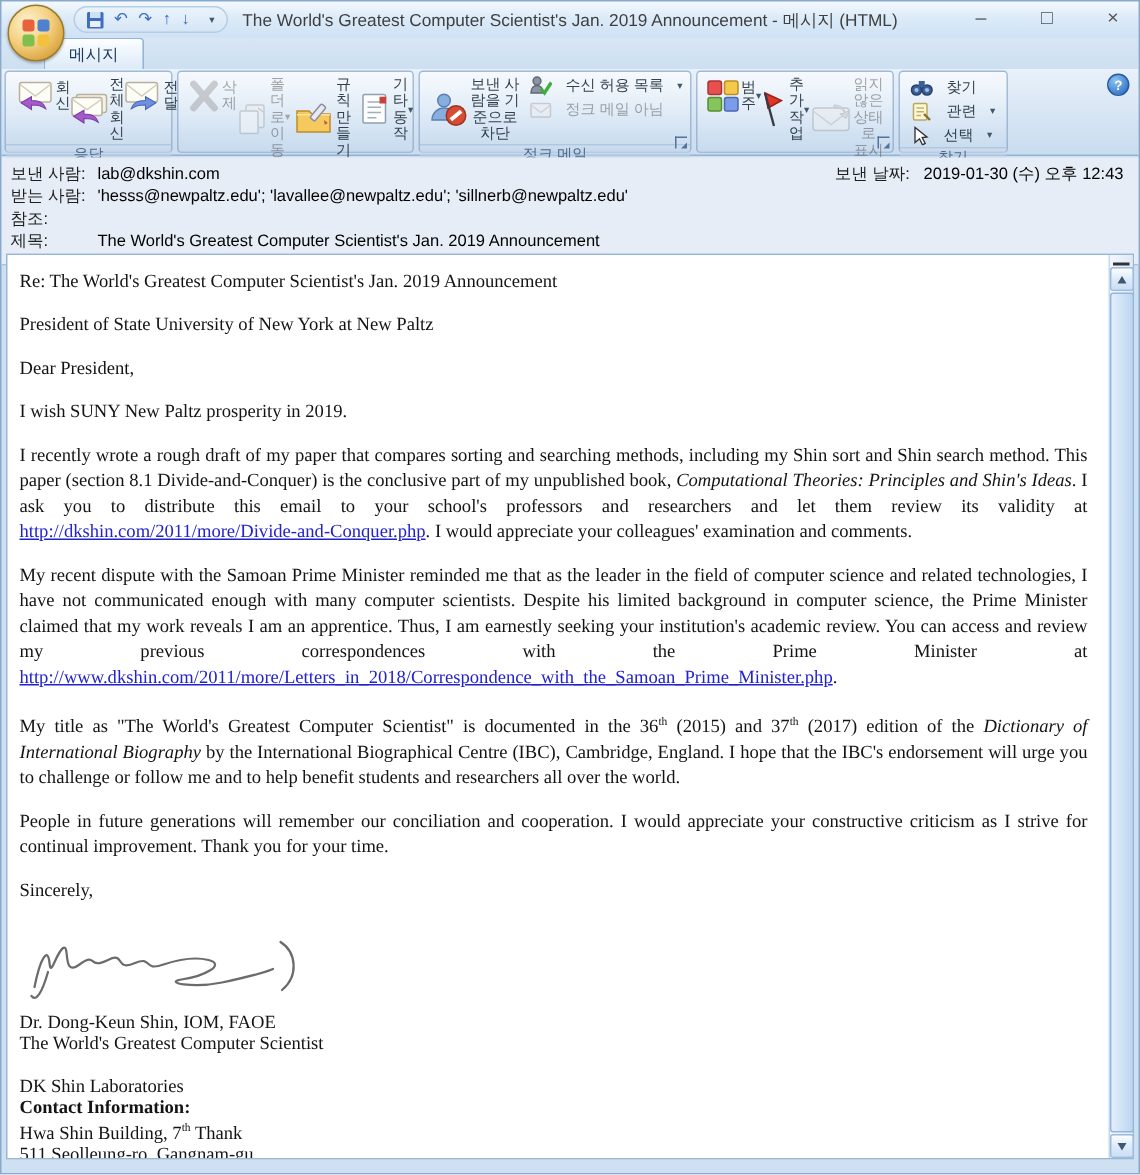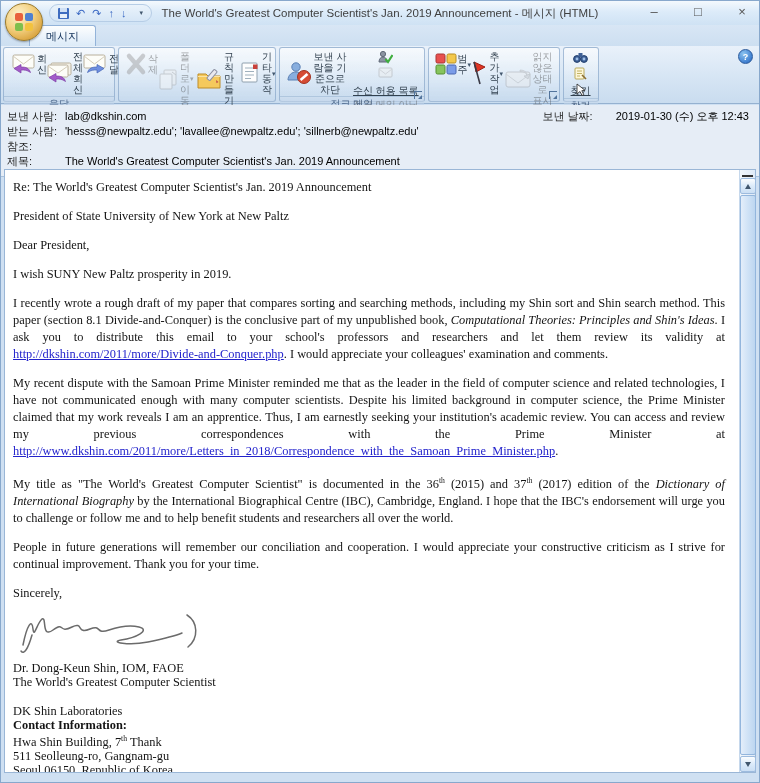--- a/index.html
+++ b/index.html
@@ -50,38 +50,38 @@
   .rgroup { border:1px solid rgba(140,170,203,.75); border-radius:3px;
     background:linear-gradient(rgba(255,255,255,.6),rgba(235,243,251,.15) 70%,rgba(196,215,235,.35));
     display:flex; flex-direction:column; position:relative; }
   .rbtns { flex:1; display:flex; align-items:flex-start; padding:2px 3px 0; gap:2px; }
   .glabel { height:13px; font-size:10px; color:#4d688c; text-align:center; line-height:13px;
     background:linear-gradient(rgba(208,223,240,.4),rgba(186,207,230,.7)); border-top:1px solid rgba(160,185,212,.5);
     border-radius:0 0 2px 2px; }
   .rbtn { display:flex; flex-direction:row; align-items:center; font-size:10px; color:#32414f;
     text-align:center; line-height:11px; padding:1px 2px; border-radius:2px; }
   .rbtn .ic { height:26px; display:flex; align-items:center; justify-content:center; }
-  .rbtn.small { flex-direction:column; gap:21px; padding:0 2px; height:14px; align-items:center;text-decoration:underline; }
+  .rbtn.small { gap:9px; padding:0 2px; height:14px; align-items:center; }
   .rbtn.small .ic { height:14px; }
   .rcol { display:flex; flex-direction:column; gap:2px; justify-content:center; }
   .disabled { opacity:.45; filter:grayscale(95%);text-align:center; }
   .dd { font-size:7px; color:#41576e; line-height:7px; }
   .launcher { position:absolute; right:2px; bottom:2px; width:8px; height:8px;
     border-left:1px solid #52749c; border-top:1px solid #52749c; }
   .launcher:after { content:""; position:absolute; right:0; bottom:0; width:0; height:0;
     border-left:4px solid transparent; border-bottom:4px solid #52749c; }
 
   
   .mailheader { position:absolute; top:104px; left:0; right:0; height:72px;
     background:#e6edf6; border-bottom:1px solid #aac2dc; font-size:11px; color:#000; padding:4px 6px 0; }
   .hrow { display:flex; height:15px; line-height:15px; position:relative; }
   .hlabel { width:58px; color:#1e1e1e; flex:none; }
   .hvalue { color:#000; white-space:nowrap; }
   .sent { position:absolute; right:4px; top:0; }
-  .sent .hlabel { display:inline; width:auto; margin-right:20px; }
+  .sent .hlabel { display:inline; width:auto; margin-right:6px; }
 
   
   .bodyframe { position:absolute; top:168px; left:3px; right:3px; bottom:9px;
     background:#fff; border:1px solid #9ab6d6; }
   .content { position:absolute; top:0; left:0; right:17px; bottom:0; overflow:hidden;
     padding:9px 13px 4px 8px; font-family:"Liberation Serif","DejaVu Serif",serif;
     font-size:12.4px; color:#141414; line-height:17px; }
   .para { margin-bottom:12px; }
   .just { text-align:justify; }
   .lnk { color:#2323cc; text-decoration:underline; }
@@ -377,21 +377,21 @@
   <div class="bodyframe">
     <div class="content">
       <div class="para"><span>Re: The World's Greatest Computer Scientist's Jan. 2019 Announcement</span></div>
       <div class="para"><span>President of State University of New York at New Paltz</span></div>
       <div class="para"><span>Dear President,</span></div>
       <div class="para"><span>I wish SUNY New Paltz prosperity in 2019.</span></div>
       <div class="para just"><span>I recently wrote a rough draft of my paper that compares sorting and searching methods, including my Shin sort and Shin search method.  This paper (section 8.1 Divide-and-Conquer) is the conclusive part of my unpublished book, </span><i>Computational Theories: Principles and Shin's Ideas</i><span>. I ask you to distribute this email to your school's professors and researchers and let them review its validity at </span><a href="#" class="lnk">http://dkshin.com/2011/more/Divide-and-Conquer.php</a><span>. I would appreciate your colleagues' examination and comments.</span></div>
       <div class="para just"><span>My recent dispute with the Samoan Prime Minister reminded me that as the leader in the field of computer science and related technologies, I have not communicated enough with many computer scientists. Despite his limited background in computer science, the Prime Minister claimed that my work reveals I am an apprentice. Thus, I am earnestly seeking your institution's academic review. You can access and review my previous correspondences with the Prime Minister at </span><a href="#" class="lnk">http://www.dkshin.com/2011/more/Letters_in_2018/Correspondence_with_the_Samoan_Prime_Minister.php</a><span>.</span></div>
       <div class="para just"><span>My title as "The World's Greatest Computer Scientist" is documented in the 36</span><sup>th</sup><span> (2015) and 37</span><sup>th</sup><span> (2017) edition of the </span><i>Dictionary of International Biography</i><span> by the International Biographical Centre (IBC), Cambridge, England. I hope that the IBC's endorsement will urge you to challenge or follow me and to help benefit students and researchers all over the world.</span></div>
       <div class="para just"><span>People in future generations will remember our conciliation and cooperation. I would appreciate your constructive criticism as I strive for continual improvement. Thank you for your time.</span></div>
-      <div class="para" style="margin-bottom:3px"><span>Sincerely,</span></div>
+      <div class="para" style="margin-bottom:16px"><span>Sincerely,</span></div>
 
       <div class="sig-img">
         <svg width="190" height="52" viewBox="0 0 190 52">
           <g fill="none" stroke="#6b6b6b" stroke-width="1.5" stroke-linecap="round">
             <path d="M8 40 C 12 20, 17 13, 18 24 C 19 34, 22 18, 27 14 C 32 11, 26 34, 38 25 C 50 16, 43 29, 57 22 C 69 16, 61 30, 75 24 C 87 19, 80 30, 94 25 C 106 21, 116 20, 124 22 C 136 25, 121 33, 106 35 C 94 37, 113 41, 133 37 C 152 33, 160 31, 167 28"></path>
             <path d="M172 10 C 183 17, 184 33, 173 42"></path>
             <path d="M17 30 C 13 44, 9 50, 6 46"></path>
           </g>
         </svg>
       </div>

